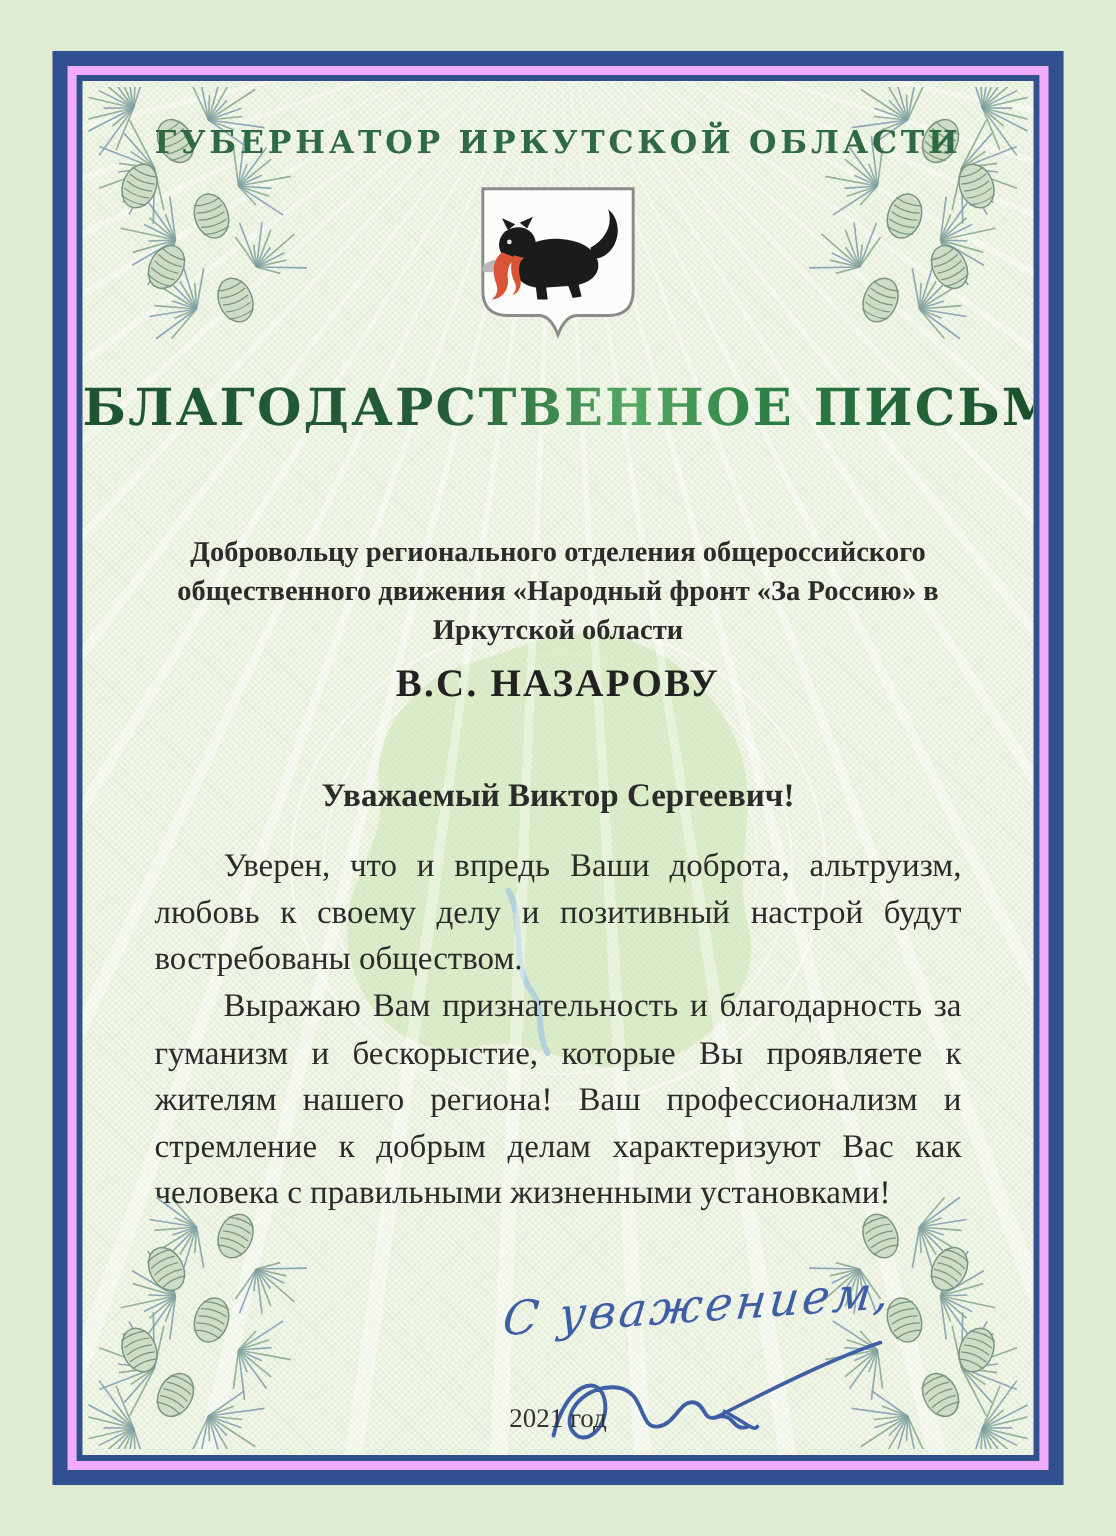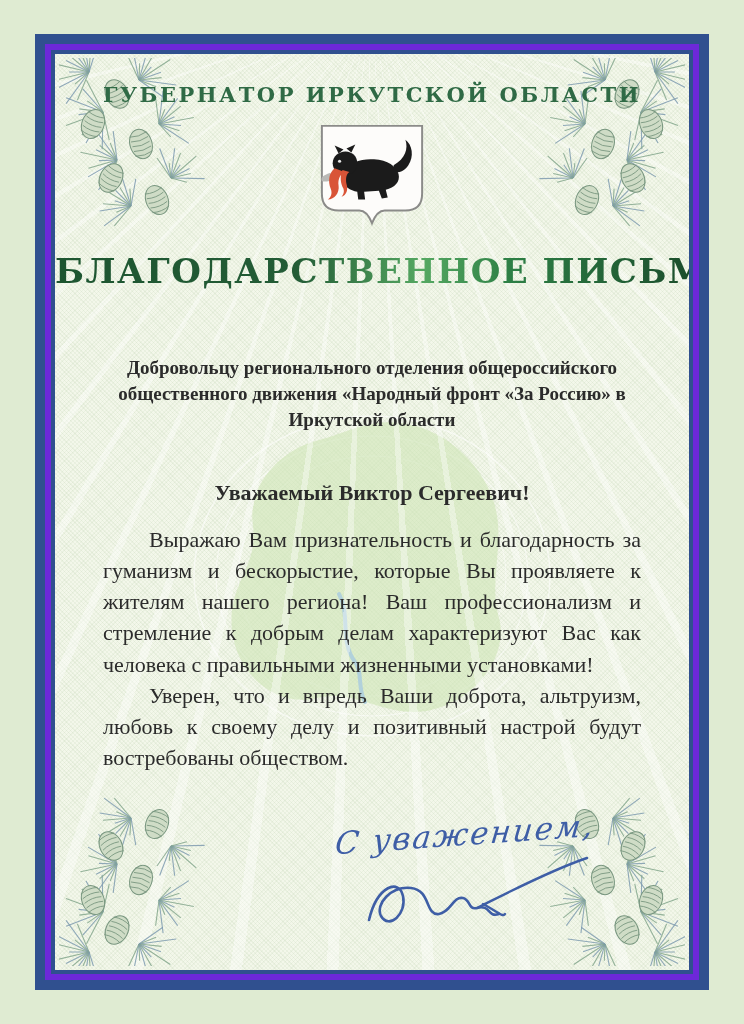--- a/index.html
+++ b/index.html
@@ -6,21 +6,21 @@
   body{
     width:744px;height:1024px;
     background:#dfebd2;
     font-family:"Liberation Serif", serif;
     position:relative;
     overflow:hidden;
   }
   .frame{
     position:absolute; top:34px; left:35px; right:35px; bottom:34px;
     border:10px solid #30508f;
-    background:#6d28d9;
+    background:#f0abfc;
     padding:6px;
     box-sizing:border-box;
   }
   .inner{
     position:relative;
     border:4px solid #30508f;
     height:100%;
     box-sizing:border-box;
     background:#f3f7ea;
     overflow:hidden;
@@ -684,35 +684,37 @@
           <path d="M17,55 C11,57 7,60 9,63 C13,65 21,62 25,59 Z" fill="#b9b9b6"></path>
           <path d="M22,50 C16,55 15,63 18,71 C20,76 18,80 15,82 C22,82 27,75 26,68 C25,61 28,56 32,54 Z" fill="#d95437"></path>
           <path d="M30,52 C27,58 28,66 31,71 C32,74 31,77 29,79 C34,78 36,72 34,66 C33,60 34,56 37,54 Z" fill="#d95437"></path>
         </svg>
       </div>
 
       <div class="main-title">БЛАГОДАРСТВЕННОЕ ПИСЬМО</div>
 
       <div class="addressee">Добровольцу регионального отделения общероссийского общественного движения «Народный фронт «За Россию» в Иркутской области</div>
 
+      <div class="recipient">В.С. НАЗАРОВУ</div>
 
       <div class="salutation">Уважаемый Виктор Сергеевич!</div>
 
       <div class="body-text">
+        <p>Уверен, что и впредь Ваши доброта, альтруизм, любовь к своему делу и позитивный настрой будут востребованы обществом.</p>
         <p>Выражаю Вам признательность и благодарность за гуманизм и бескорыстие, которые Вы проявляете к жителям нашего региона! Ваш профессионализм и стремление к добрым делам характеризуют Вас как человека с правильными жизненными установками!</p>
-        <p>Уверен, что и впредь Ваши доброта, альтруизм, любовь к своему делу и позитивный настрой будут востребованы обществом.</p>
       </div>
 
       <div class="signature-area">
         <div class="closing-script">С уважением,</div>
         <svg class="sig-flourish" width="260" height="100" viewBox="0 0 260 100">
           <path d="M14,78 C22,44 44,36 48,54 C52,72 34,88 26,74 C20,62 36,44 56,46
                    C76,48 70,74 84,72 C96,70 98,54 108,56 C116,58 113,68 122,66
                    C136,62 132,76 144,72" fill="none" stroke="#3e5ea6" stroke-width="2.6" stroke-linecap="round"></path>
           <path d="M122,66 C150,52 196,28 232,16 M128,62 C140,68 148,76 150,72" fill="none" stroke="#3e5ea6" stroke-width="2.4" stroke-linecap="round"></path>
         </svg>
 
       </div>
 
+      <div class="year">2021 год</div>
 
     </div>
   </div>
 </div>
 
 </body></html>

